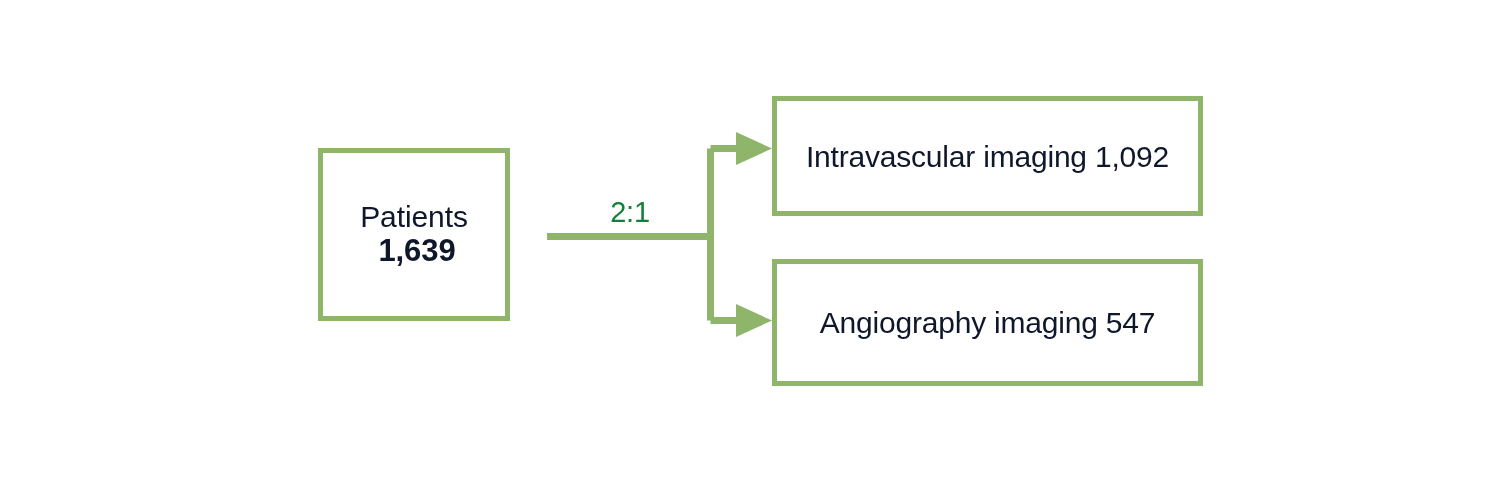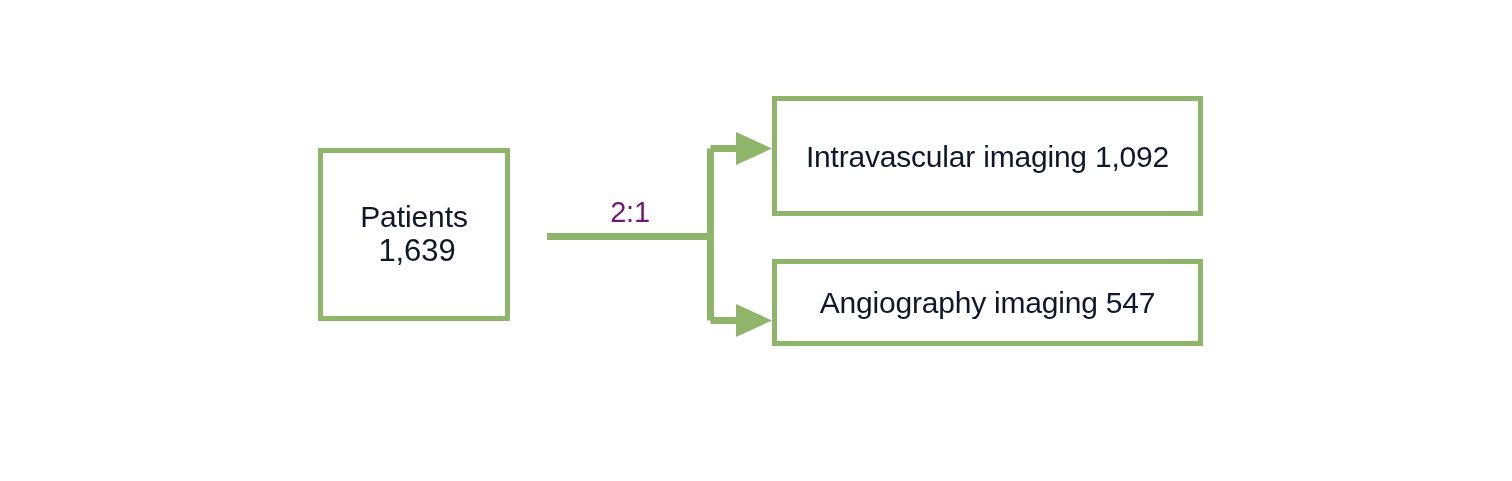--- a/index.html
+++ b/index.html
@@ -46,35 +46,35 @@
     left: 772px;
     top: 96px;
     width: 431px;
     height: 120px;
   }
 
   #box-angiography {
     left: 772px;
     top: 259px;
     width: 431px;
-    height: 87px;
+    height: 127px;
   }
 
   
   .node-title {
     font-size: 30px;
     font-weight: 400;
     line-height: 1.12;
     letter-spacing: -0.1px;
     font-stretch: condensed;
     white-space: nowrap;
   }
   .node-value {
     font-size: 31px;
-    font-weight: 400;
+    font-weight: 700;
     line-height: 1.12;
     letter-spacing: -0.1px;
     font-stretch: condensed;
     white-space: nowrap;
     margin-left: 6px;
   }
   .node-line {
     font-size: 30px;
     font-weight: 400;
     line-height: 1.1;
@@ -96,21 +96,21 @@
   
   #ratio-label {
     position: absolute;
     left: 592px;
     top: 196px;
     width: 76px;
     text-align: center;
     font-size: 29px;
     font-weight: 400;
     font-stretch: condensed;
-    color: #701a75;
+    color: #15803d;
     letter-spacing: -0.2px;
     white-space: nowrap;
   }
 </style>
 </head>
 <body>
 
 <div id="diagram-root" style="--accent: #8fb56a;">
 
   <svg id="connector-layer" viewBox="0 0 1512 481">

